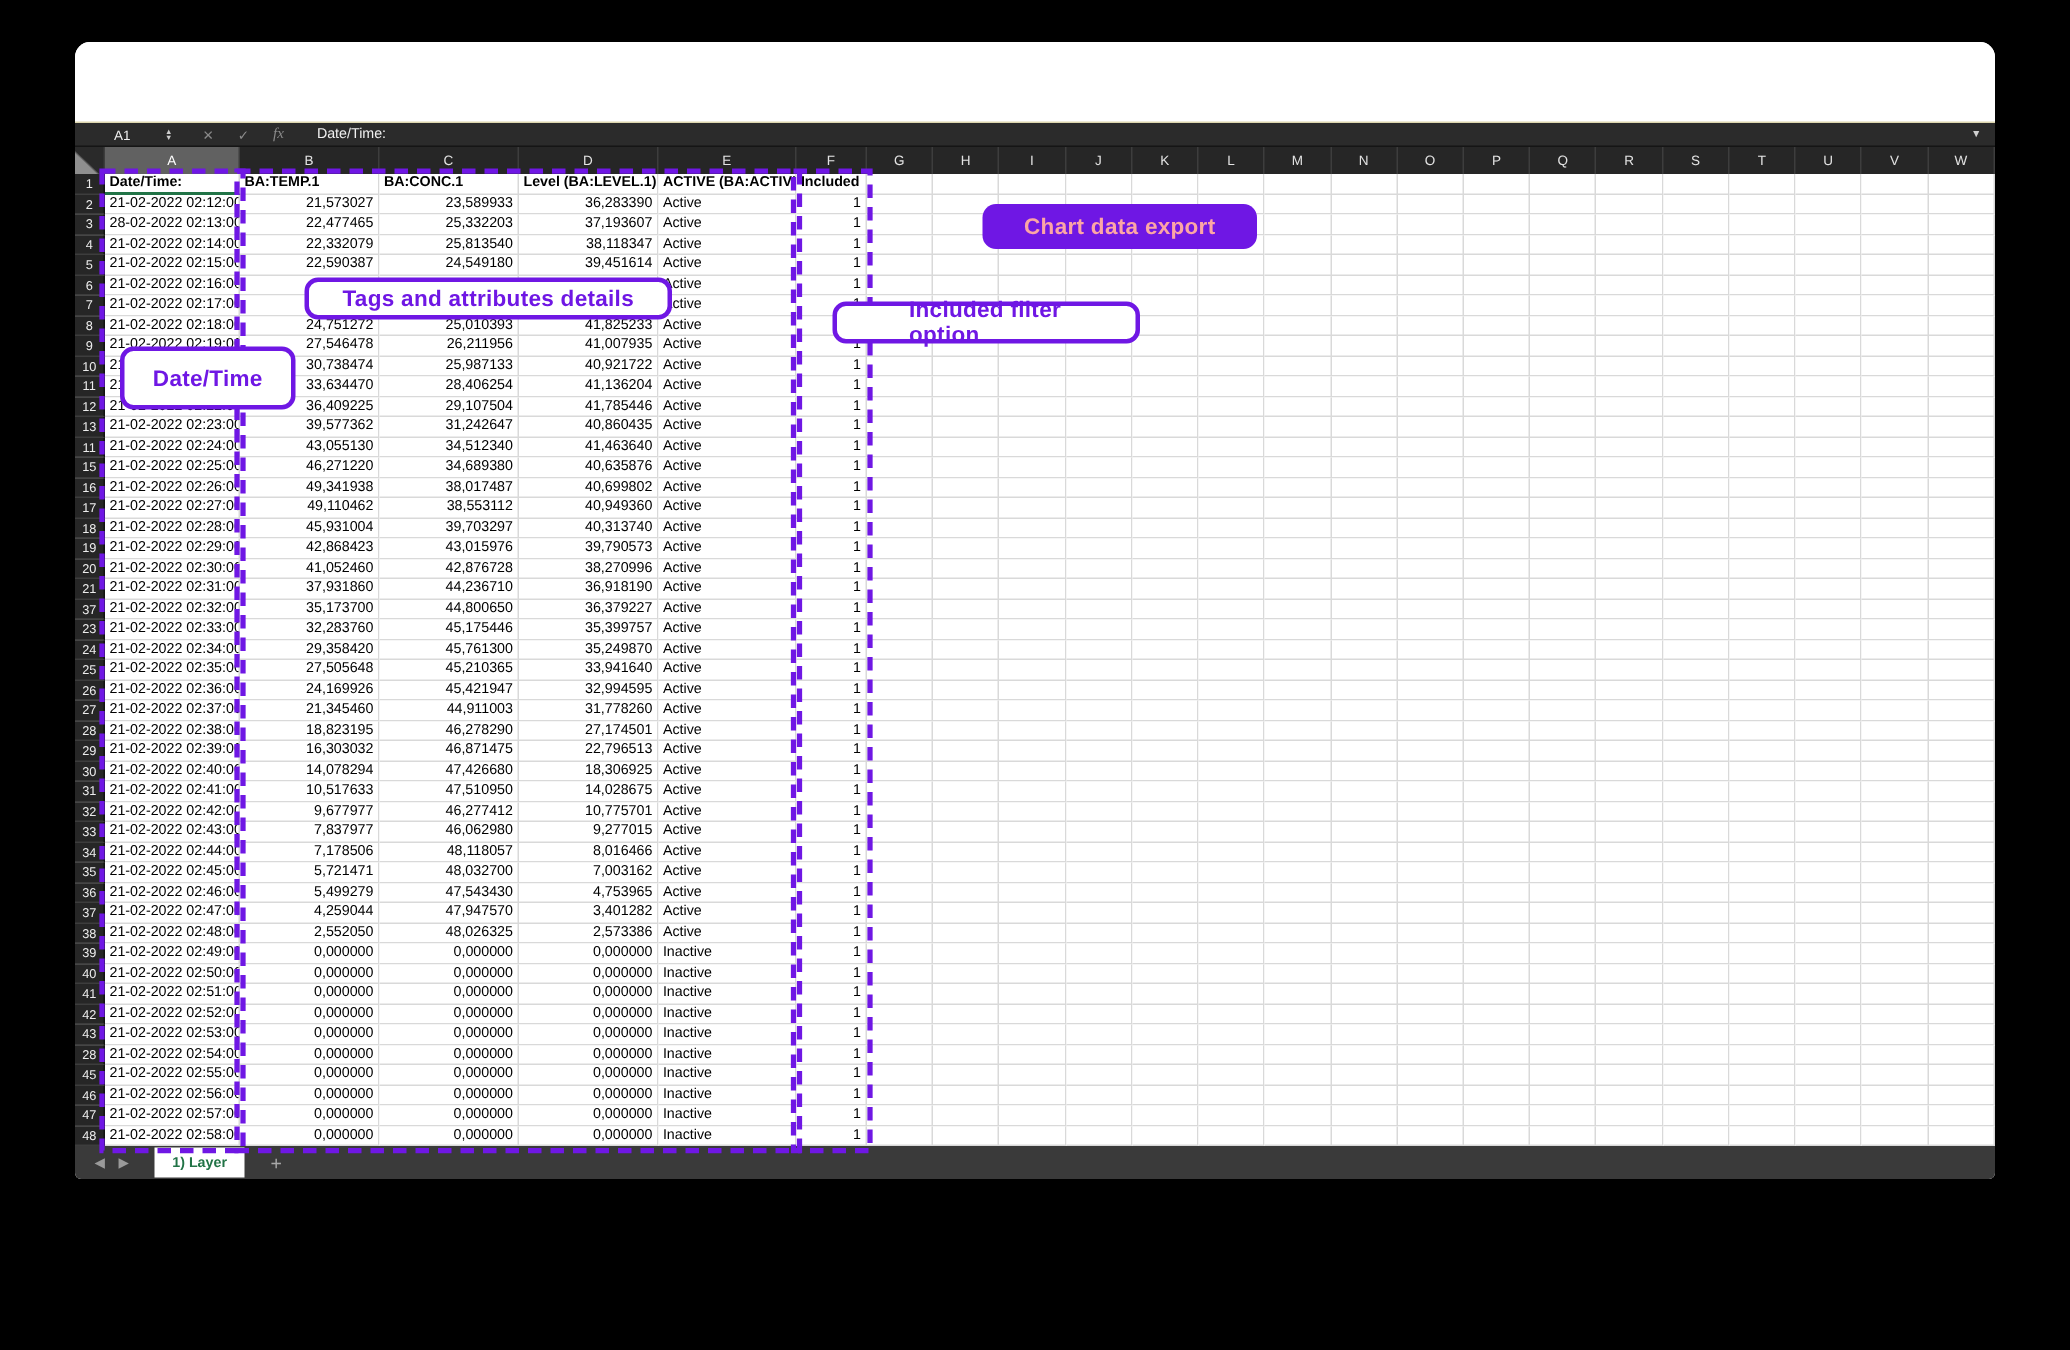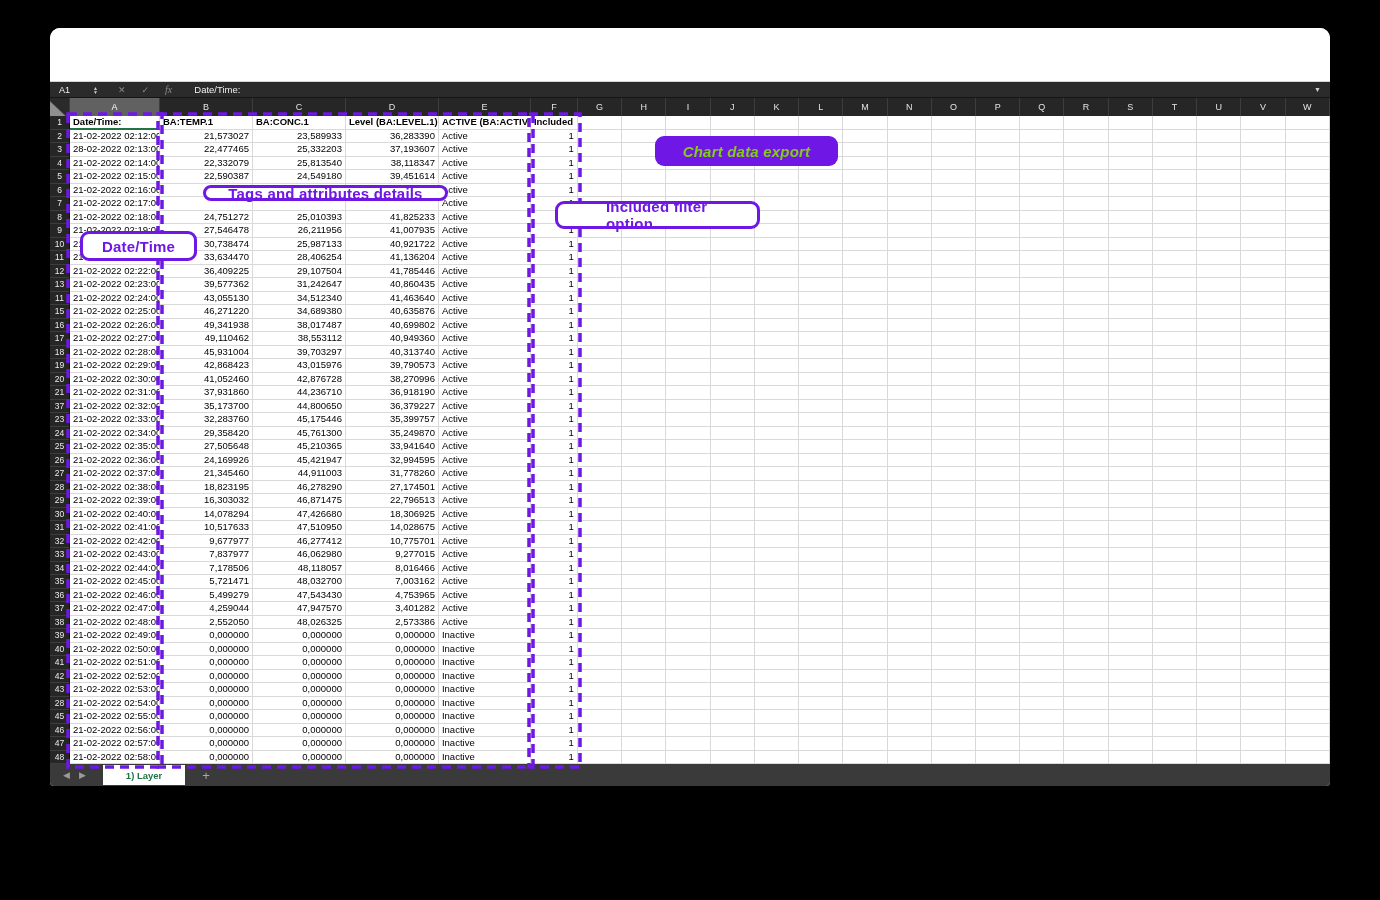--- a/index.html
+++ b/index.html
@@ -11,21 +11,21 @@
   }
   *{margin:0;padding:0;box-sizing:border-box;}
   body{width:1380px;height:900px;background:#000;position:relative;overflow:hidden;
        font-family:"Liberation Sans",sans-serif;}
   .window{position:absolute;left:50px;top:28px;width:1280px;height:758px;background:#fff;
           border-radius:10px 10px 4px 4px;overflow:hidden;box-shadow:0 30px 80px rgba(0,0,0,.9);}
   .toolbar-blank{height:54px;background:#fff;border-bottom:1px solid #ddd6ae;}
   
   .fbar{height:16px;background:var(--chrome2);display:flex;align-items:center;color:#d9d9d9;
         border-bottom:1px solid #151515;}
-  .fbar .cellref{font-size:9px;color:#f0f0f0;margin-left:9px;width:34px;}
+  .fbar .cellref{font-size:9px;color:#f0f0f0;margin-left:26px;width:34px;}
   .fbar .stepper{display:flex;flex-direction:column;line-height:4px;font-size:5px;color:#cfcfcf;margin-right:12px;}
   .fbar .ico{font-size:9px;color:#8a8a8a;margin:0 8px;}
   .fbar .fx{font-style:italic;font-family:"Liberation Serif",serif;font-size:10px;}
   .fbar .fval{font-size:9.5px;color:#f0f0f0;margin-left:14px;}
   .fbar .dd{margin-left:auto;margin-right:9px;font-size:7px;color:#cfcfcf;}
   
   .colhdr{display:flex;height:18px;background:var(--chrome);}
   .corner{width:20px;height:18px;background:linear-gradient(to top right,#8f8f8f 38%,#2a2a2a 44%);
           border-right:1px solid #3d3d3d;}
   .col-h{color:#e3e3e3;font-size:9px;text-align:center;line-height:18px;
@@ -46,28 +46,28 @@
   .cw-a{width:90px;}
   .cw-b{width:93px;}
   .cw-e{width:92px;}
   .cw-f{width:47px;}
   .cw-sm{width:44.25px;}
   
   .tabbar{height:22px;background:#3a3a3a;display:flex;align-items:center;}
   .tabbar .nav{color:#9a9a9a;font-size:9px;margin-left:13px;cursor:default;}
   .tabbar .nav + .nav{margin-left:9px;}
   .sheettab{margin-left:17px;height:20px;background:#fff;color:var(--green);font-size:9.5px;
-            font-weight:bold;display:flex;align-items:center;padding:0 23px;}
+            font-weight:bold;display:flex;align-items:center;padding:0 12px;}
   .addtab{color:#a8a8a8;font-size:13px;margin-left:17px;}
   
   .overlay{position:absolute;left:0;top:0;pointer-events:none;}
   .callout{position:absolute;display:flex;align-items:center;justify-content:center;
            border-radius:9px;font-weight:bold;font-size:15px;letter-spacing:.2px;}
   .callout.outline{background:#fff;border:3px solid var(--purple);color:var(--purple);}
-  .callout.filled{background:var(--purple);color:#84cc16;font-style:italic;}
+  .callout.filled{background:var(--purple);color:#fca5a5;}
 </style>
 </head>
 <body>
 
 <div class="window">
 
   <div class="toolbar-blank"></div>
 
   <div class="fbar">
     <span class="cellref">A1</span>
@@ -1367,17 +1367,17 @@
     <span class="addtab">+</span>
   </div>
 
   <svg class="overlay" width="1280" height="758">
     <rect x="18" y="86" width="94" height="653" fill="none" stroke="#6f17e4" stroke-width="3.5" stroke-dasharray="9 6"></rect>
     <rect x="108" y="86" width="375" height="653" fill="none" stroke="#6f17e4" stroke-width="3.5" stroke-dasharray="9 6"></rect>
     <rect x="479" y="86" width="51" height="653" fill="none" stroke="#6f17e4" stroke-width="3.5" stroke-dasharray="9 6"></rect>
   </svg>
 
   <div class="callout filled" style="left:605px;top:108px;width:183px;height:30px;">Chart data export</div>
-  <div class="callout outline" style="left:153px;top:157px;width:245px;height:16px;">Tags and attributes details</div>
+  <div class="callout outline" style="left:153px;top:157px;width:245px;height:28px;">Tags and attributes details</div>
   <div class="callout outline" style="left:505px;top:173px;width:205px;height:28px;padding-left:48px;">Included filter option</div>
-  <div class="callout outline" style="left:30px;top:203px;width:117px;height:30px;">Date/Time</div>
+  <div class="callout outline" style="left:30px;top:203px;width:117px;height:42px;">Date/Time</div>
 
 </div>
 
 </body></html>

